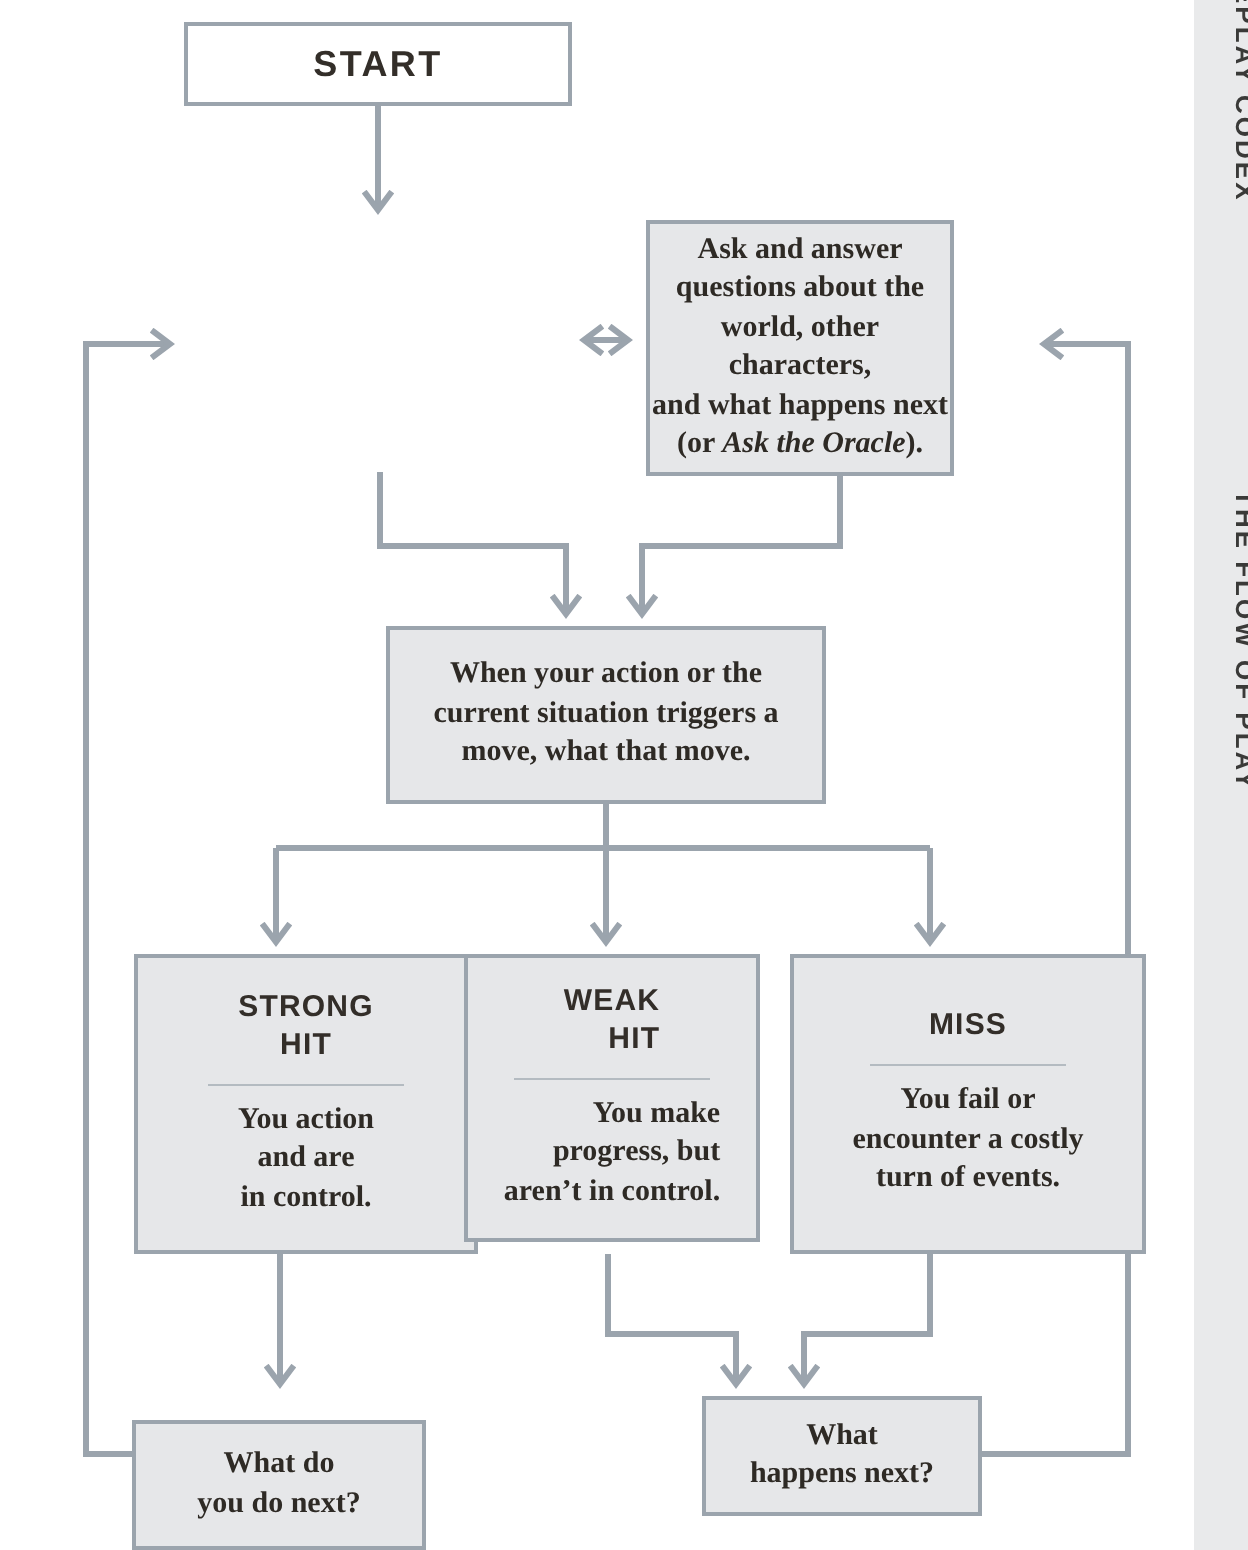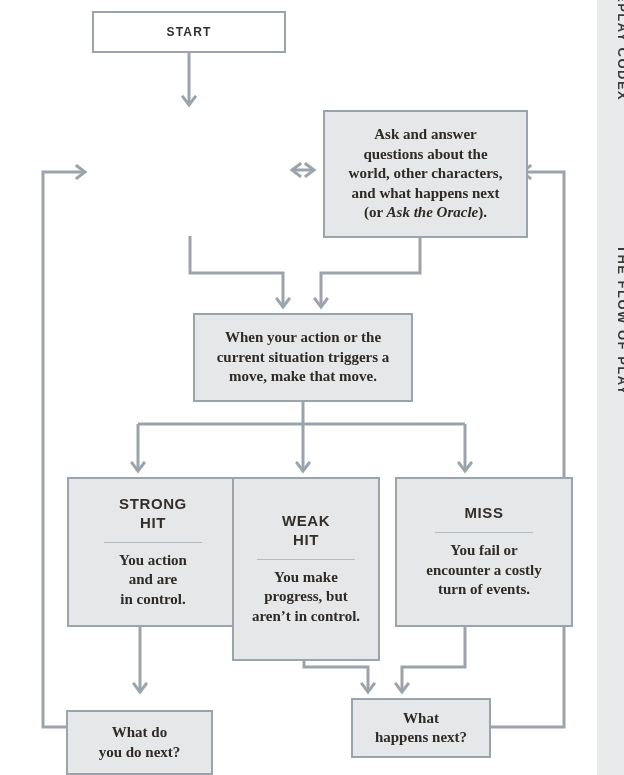--- a/index.html
+++ b/index.html
@@ -21,21 +21,21 @@
 
   .fbox{
     position:absolute;z-index:2;box-sizing:border-box;
     background:var(--box-fill);border:2px solid var(--box-border);
     display:flex;flex-direction:column;align-items:center;justify-content:center;
     text-align:center;
   }
   .fbox.white{background:#ffffff;}
 
   .start-label{
-    font-family:"Liberation Sans",sans-serif;font-weight:700;font-size:12px;
+    font-family:"Liberation Sans",sans-serif;font-weight:700;font-size:18px;
     letter-spacing:1.2px;color:#332e29;white-space:pre-line;
   }
   .box-title{
     font-family:"Liberation Sans",sans-serif;font-weight:700;font-size:15px;
     line-height:1.25;letter-spacing:.6px;color:#332e29;white-space:pre-line;
   }
   .serif-text{
     font-family:"Liberation Serif",serif;font-weight:700;font-size:15px;
     line-height:1.3;color:var(--text);white-space:pre-line;
   }
@@ -81,46 +81,46 @@
     <path class="connector" d="M140 627 V691" marker-end="url(#chev)"></path>
     <path class="connector" d="M304 627 V667 H368 V691" marker-end="url(#chev)"></path>
     <path class="connector" d="M465 627 V667 H402 V691" marker-end="url(#chev)"></path>
   </svg>
 
   <div class="fbox white" style="left:92px;top:11px;width:194px;height:42px;">
     <div class="start-label">START</div>
   </div>
 
 
-  <div class="fbox" style="left:323px;top:110px;width:205px;height:128px;">
+  <div class="fbox" style="left:323px;top:110px;width:154px;height:128px;">
     <div class="serif-text">
       <span>Ask and answer
 questions about the
 world, other characters,
 and what happens next</span>
       <div><span>(or </span><em>Ask the Oracle</em><span>).</span></div>
     </div>
   </div>
 
   <div class="fbox" style="left:193px;top:313px;width:220px;height:89px;">
     <div class="serif-text">When your action or the
 current situation triggers a
-move, make that move.</div>
+move, what that move.</div>
   </div>
 
   <div class="fbox" style="left:67px;top:477px;width:172px;height:150px;">
     <div class="box-title">STRONG
 HIT</div>
     <div class="divider"></div>
     <div class="serif-text">You action
 and are
 in control.</div>
   </div>
 
-  <div class="fbox" style="left:232px;top:477px;width:148px;height:184px;">
+  <div class="fbox" style="left:232px;top:477px;width:148px;height:144px;text-align:right;">
     <div class="box-title">WEAK
 HIT</div>
     <div class="divider"></div>
     <div class="serif-text">You make
 progress, but
 aren’t in control.</div>
   </div>
 
   <div class="fbox" style="left:395px;top:477px;width:178px;height:150px;">
     <div class="box-title">MISS</div>

